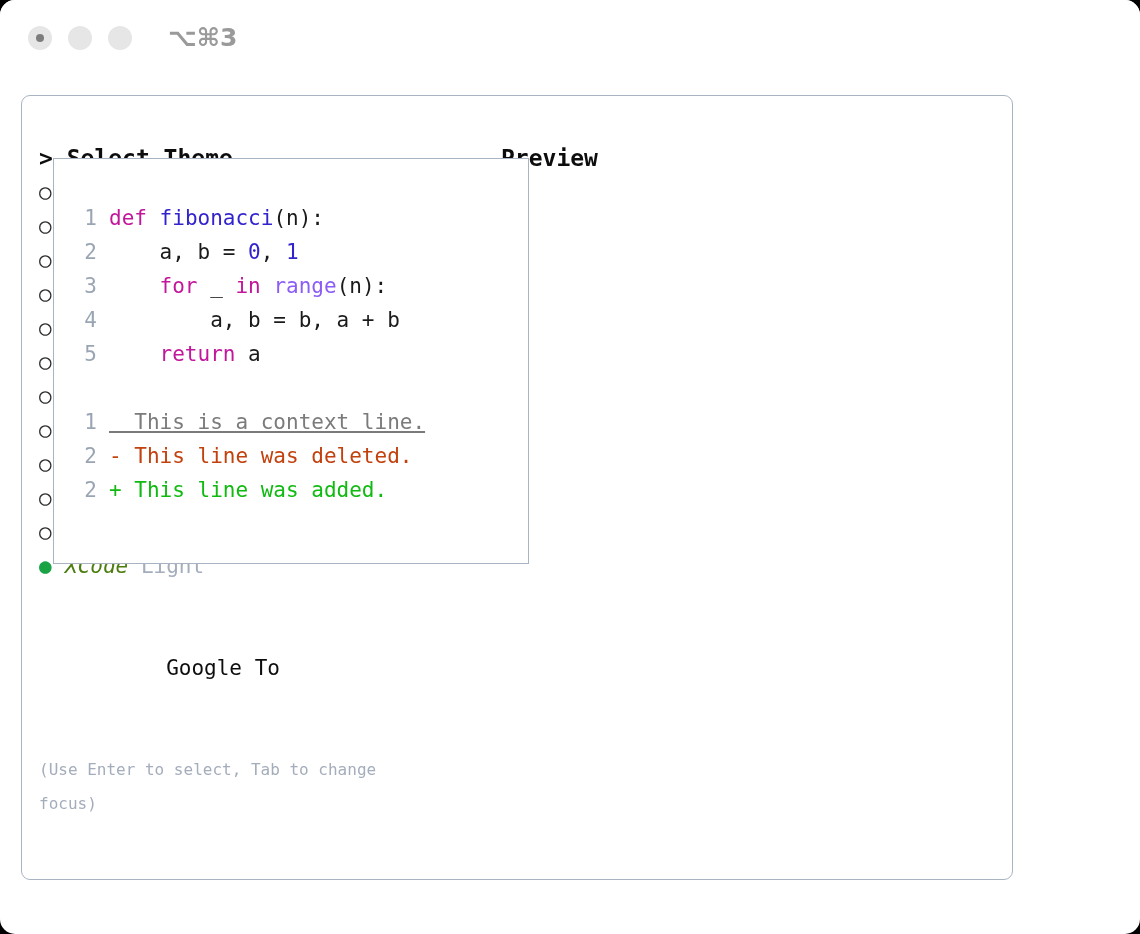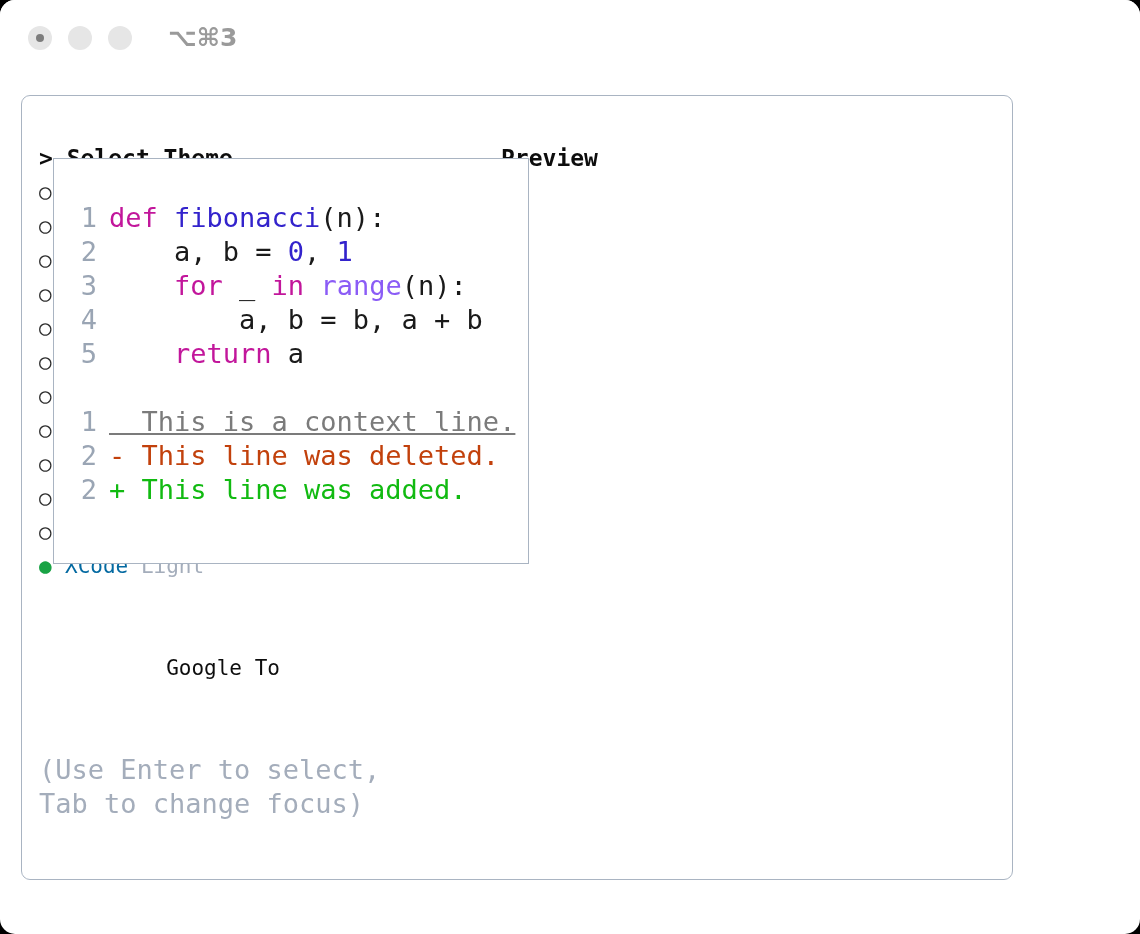--- a/index.html
+++ b/index.html
@@ -98,35 +98,35 @@
     color: #2e2e2e;
     white-space: pre;
     display: block;
   }
   .marker {
     display: inline-block;
     width: 26px;
     color: #2e2e2e;
   }
   .marker.sel { color: #19a345; }
-  .opt-row.selected .opt-label { color: #0369a1; }
+  .opt-row.selected .opt-label { color: #4d7c0f; font-style: italic; }
   .opt-label { color: #2e2e2e; }
   .opt-variant { color: #a4adbb; }
 
   #apply-header {
     font-size: 21px;
     line-height: 34px;
     color: #0d0d0d;
     white-space: pre;
     margin-top: 34px;
   }
   #apply-header .marker { color: transparent; }
 
   #hint {
-    font-size: 27px;
+    font-size: 16px;
     line-height: 34px;
     color: #a4adbb;
     margin-top: 34px;
     width: 400px;
     white-space: pre-wrap;
   }
 
   
   #right-col {
     position: absolute;
@@ -147,21 +147,21 @@
     width: 476px;
     height: 406px;
     border: 1.5px solid #a9b4c2;
     box-sizing: border-box;
     background: #ffffff;
   }
   #code {
     position: absolute;
     left: 17px;
     top: 42px;
-    font-size: 27px;
+    font-size: 21px;
     line-height: 34px;
     white-space: pre;
   }
   .code-line { white-space: pre; display: block; }
   .lineno {
     color: #9aa5b4;
     display: inline-block;
     width: 26px;
     text-align: right;
     margin-right: 12px;

